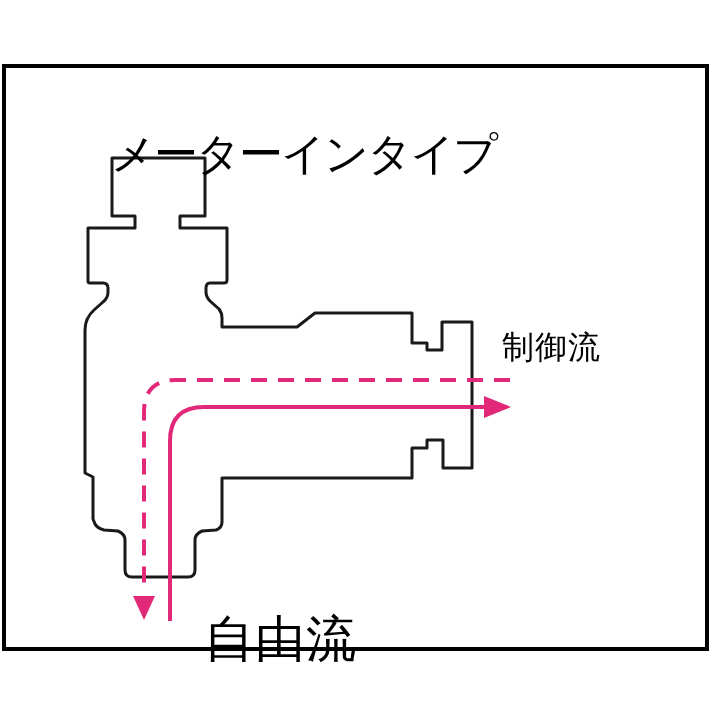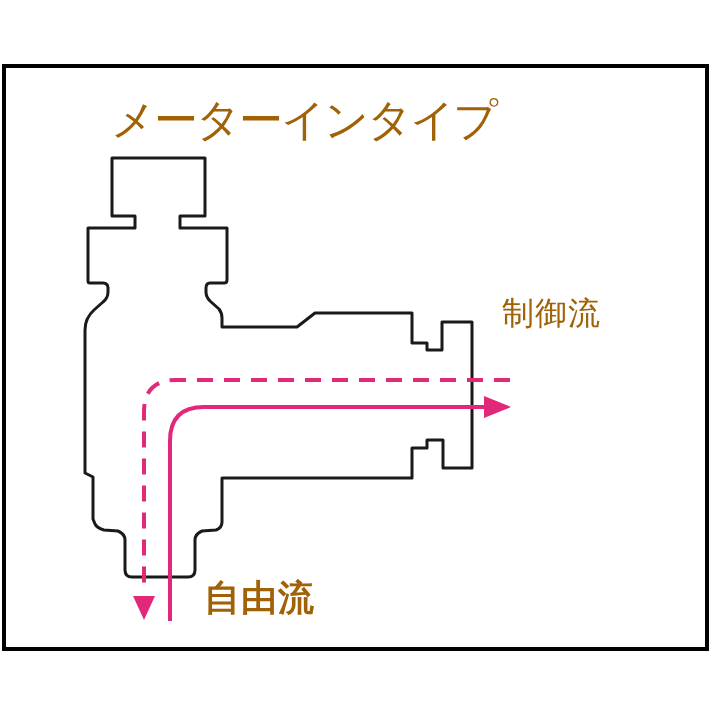--- a/index.html
+++ b/index.html
@@ -39,41 +39,41 @@
   }
   .flow-dashed {
     stroke-dasharray: 16 11;
   }
   .flow-fill {
     fill: var(--flow, #e22879);
     stroke: none;
   }
   .label {
     position: absolute;
-    color: #a16207;
+    color: #000000;
     white-space: nowrap;
     line-height: 1;
     letter-spacing: 1px;
+    margin-top: 34px;
   }
   .label.title {
     left: 111px;
     top: 98px;
     font-size: 44px;
     letter-spacing: -2px;
   }
   .label.controlled {
     left: 502px;
     top: 297px;
     font-size: 32px;
   }
   .label.free {
     left: 204px;
     top: 580px;
-    font-size: 36px;
-    font-weight: bold;
+    font-size: 50px;
   }
 </style>
 </head>
 <body>
 
 <div class="stage">
 
   <svg class="drawing" width="713" height="713" viewBox="0 0 713 713">
 
     <rect class="frame-rect" x="4" y="66" width="703" height="583"></rect>

